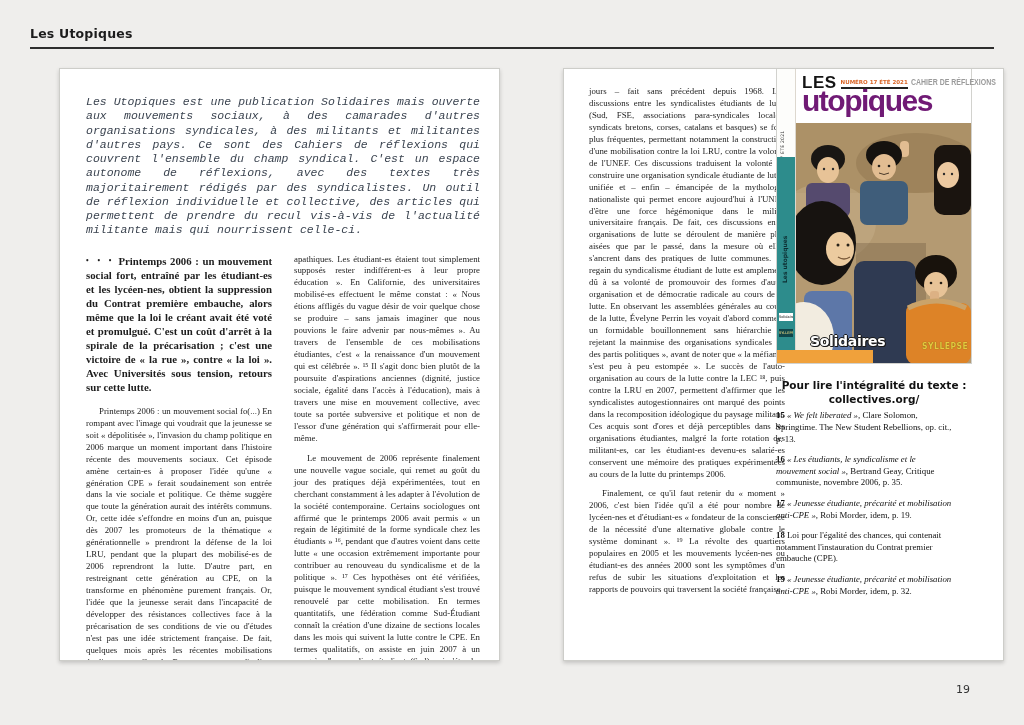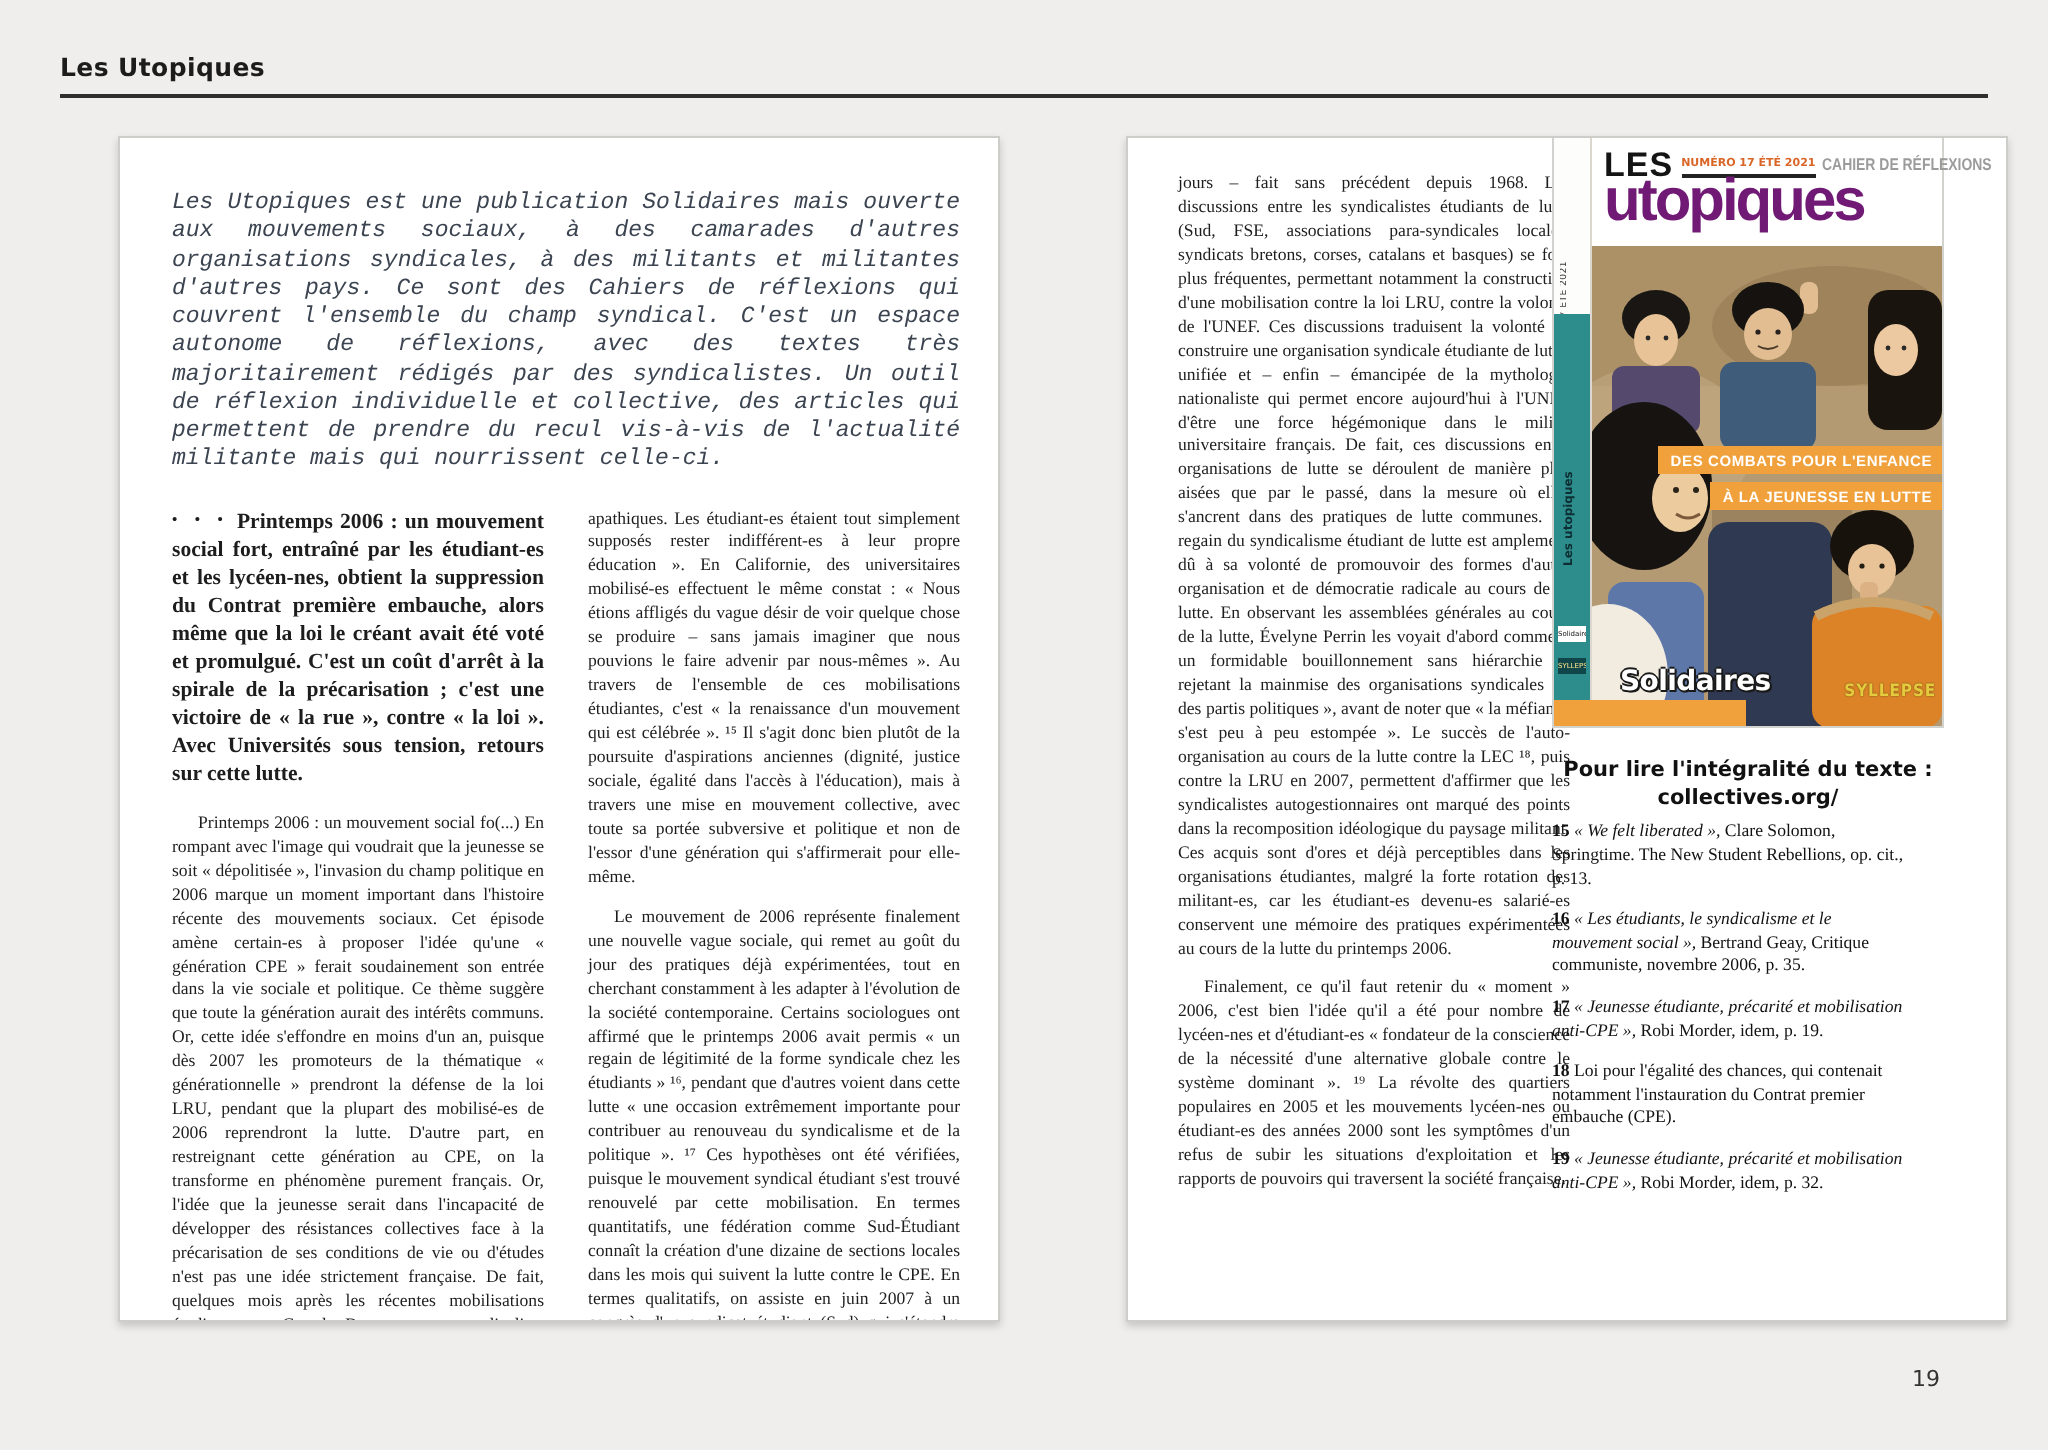--- a/index.html
+++ b/index.html
@@ -250,24 +250,20 @@
             <ellipse cx="8" cy="215" rx="30" ry="36" fill="#f2ece0"></ellipse>
 
             <ellipse cx="140" cy="150" rx="21" ry="18" fill="#18120c"></ellipse>
             <ellipse cx="140" cy="162" rx="12" ry="13" fill="#e7c397"></ellipse>
             <circle cx="135" cy="160" r="1.3" fill="#241d14"></circle>
               <circle cx="145" cy="160" r="1.3" fill="#241d14"></circle>
             <rect x="134" y="168" width="9" height="10" rx="3" fill="#dcb184"></rect>
             <rect x="110" y="180" width="65" height="61" rx="9" fill="#dd8327"></rect>
             <path d="M112 185 q28 -14 58 0" stroke="#caa36a" stroke-width="5" fill="none"></path>
           </svg>
-          <div class="banners">
-            <span class="banner">DES COMBATS POUR L'ENFANCE</span>
-            <span class="banner">À LA JEUNESSE EN LUTTE</span>
-          </div>
           <div class="solidaires">Solidaires</div>
           <div class="syllepse">SYLLEPSE</div>
         </div>
       </div>
       <div class="cover-orange-bar"></div>
     </div>
 
     <div class="read-more">
       <div>Pour lire l'intégralité du texte :</div>
       <div class="url">collectives.org/</div>

